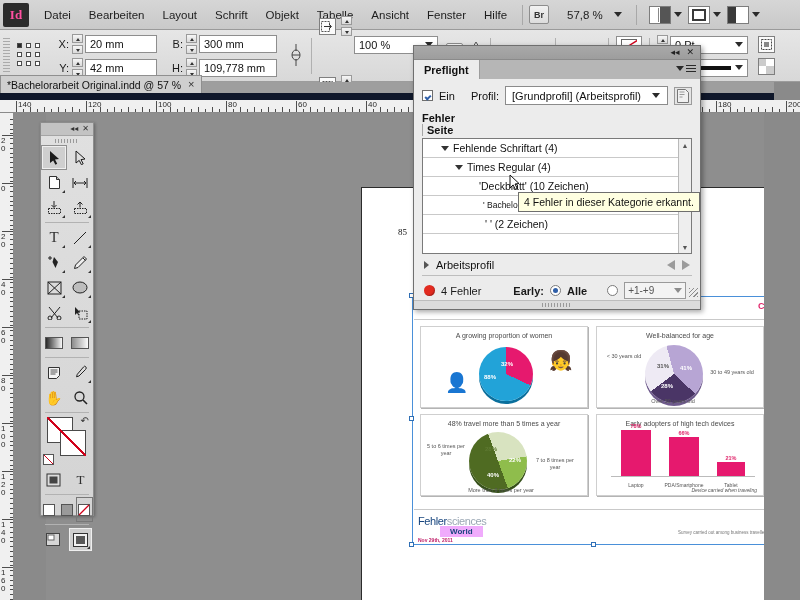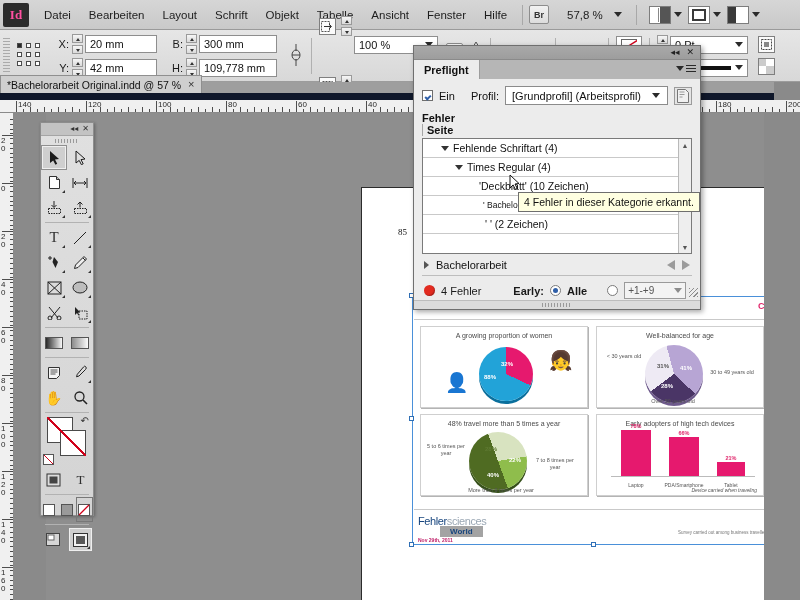--- a/index.html
+++ b/index.html
@@ -140,21 +140,21 @@
   .card .ct{position:absolute;left:0;top:5px;width:100%;text-align:center;font-size:7px;color:#4a4a4a;}
   .pie{position:absolute;border-radius:50%;}
   .bar{position:absolute;background:#e6196e;}
   .barlab{position:absolute;font-size:5.5px;color:#e0266b;font-weight:bold;text-align:center;}
   .axlab{position:absolute;font-size:5px;color:#555;text-align:center;}
   .slicelab{position:absolute;font-size:6px;color:#fff;font-weight:bold;}
   .outlab{position:absolute;font-size:5.5px;color:#555;text-align:center;line-height:1.25;}
   .info-ftr{position:absolute;left:0;bottom:0;width:100%;height:34px;border-top:1px solid #c9c9c9;}
   .apt{position:absolute;left:4px;bottom:16px;font-size:11px;font-weight:bold;color:#17457e;letter-spacing:-.4px;}
   .apt span{color:#9aa7b4;font-weight:normal;}
-  .wbadge{position:absolute;left:26px;bottom:6px;background:#a3a3a3;color:#17457e;font-size:8px;font-weight:bold;padding:1px 10px;}
+  .wbadge{position:absolute;left:26px;bottom:6px;background:#f0abfc;color:#17457e;font-size:8px;font-weight:bold;padding:1px 10px;}
   .fdate{position:absolute;left:4px;bottom:0px;font-size:5px;color:#c0206a;font-weight:bold;}
   .fnote{position:absolute;right:6px;bottom:8px;font-size:4.5px;color:#777;}
 
   
   .selframe{position:absolute;border:1px solid #4a90d9;}
   .handle{position:absolute;width:5px;height:5px;background:#fff;border:1px solid #2f6fb5;}
   .handle.yel{background:#ffe400;border-color:#b59b00;}
 
   
   .tools{
@@ -1101,21 +1101,21 @@
           
         </div>
         <div class="pf-scroll">
           <div class="arw">▲</div>
           <div style="position:absolute;bottom:0;width:100%;" class="arw">▼</div>
         </div>
       </div>
 
       <div class="pf-info">
         <span class="tri"></span>
-        <span class="lbl">Bachelorarbeit</span>
+        <span class="lbl">Arbeitsprofil</span>
         <span class="navarrows">
           <i class="l"></i>
           <i class="r"></i>
         </span>
       </div>
 
       <div class="pf-foot">
         <span class="dot"></span>
         <span>4 Fehler</span>
         <span style="margin-left:26px;font-weight:bold;">Early:</span>

